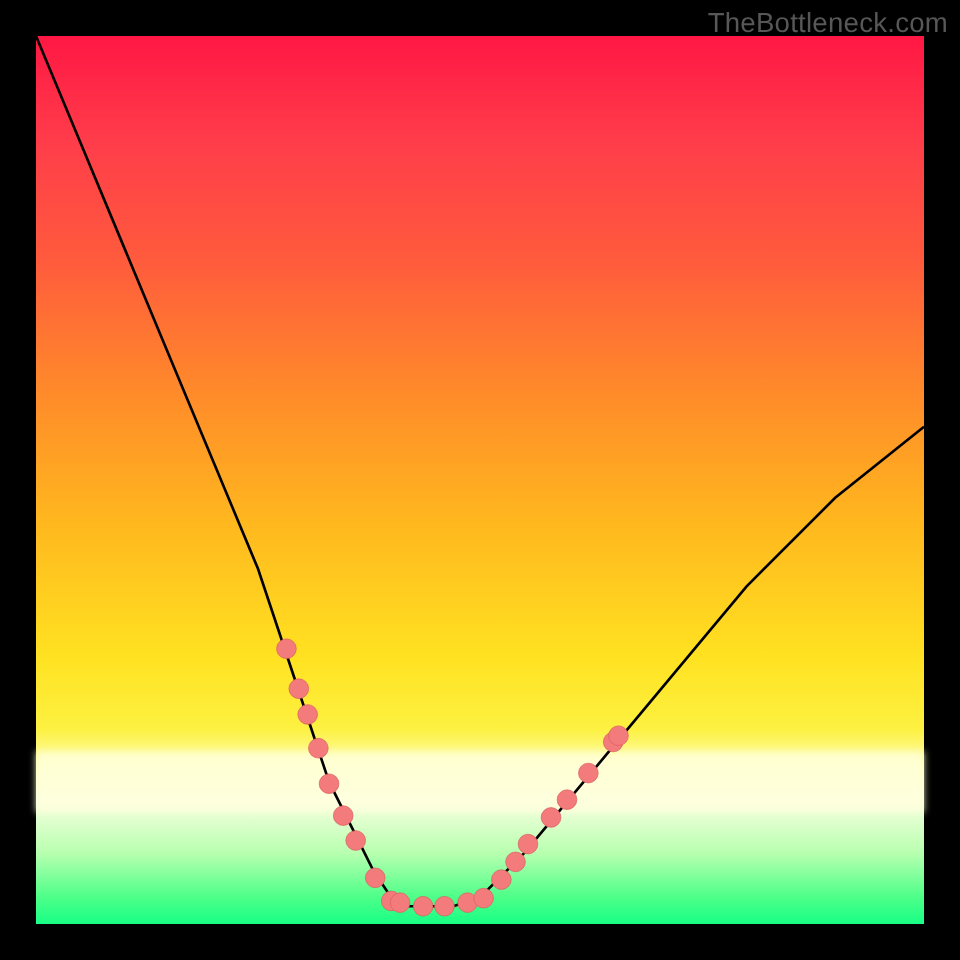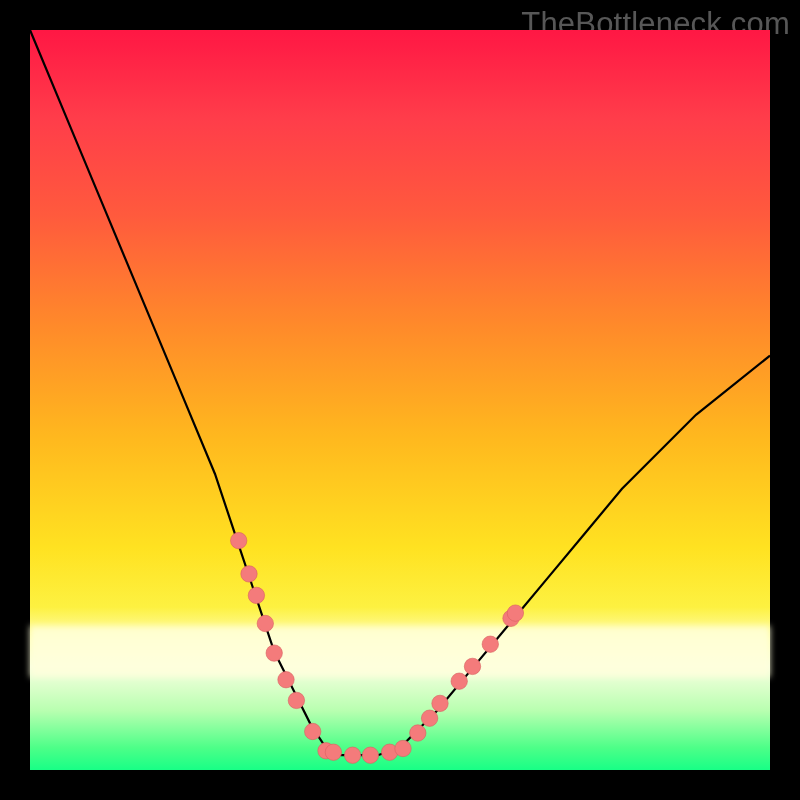--- a/index.html
+++ b/index.html
@@ -48,21 +48,21 @@
     top: 80.5%;
     height: 7%;
     background: rgba(255, 255, 220, 0.82);
     filter: blur(3px);
   }
   .watermark {
     position: absolute;
     top: 6px;
     right: 10px;
     color: #575757;
-    font-size: 31px;
+    font-size: 23px;
     letter-spacing: 0.2px;
     font-weight: 400;
     user-select: none;
   }
   svg.curve {
     position: absolute;
     left: 0;
     top: 0;
     width: 740px;
     height: 740px;

